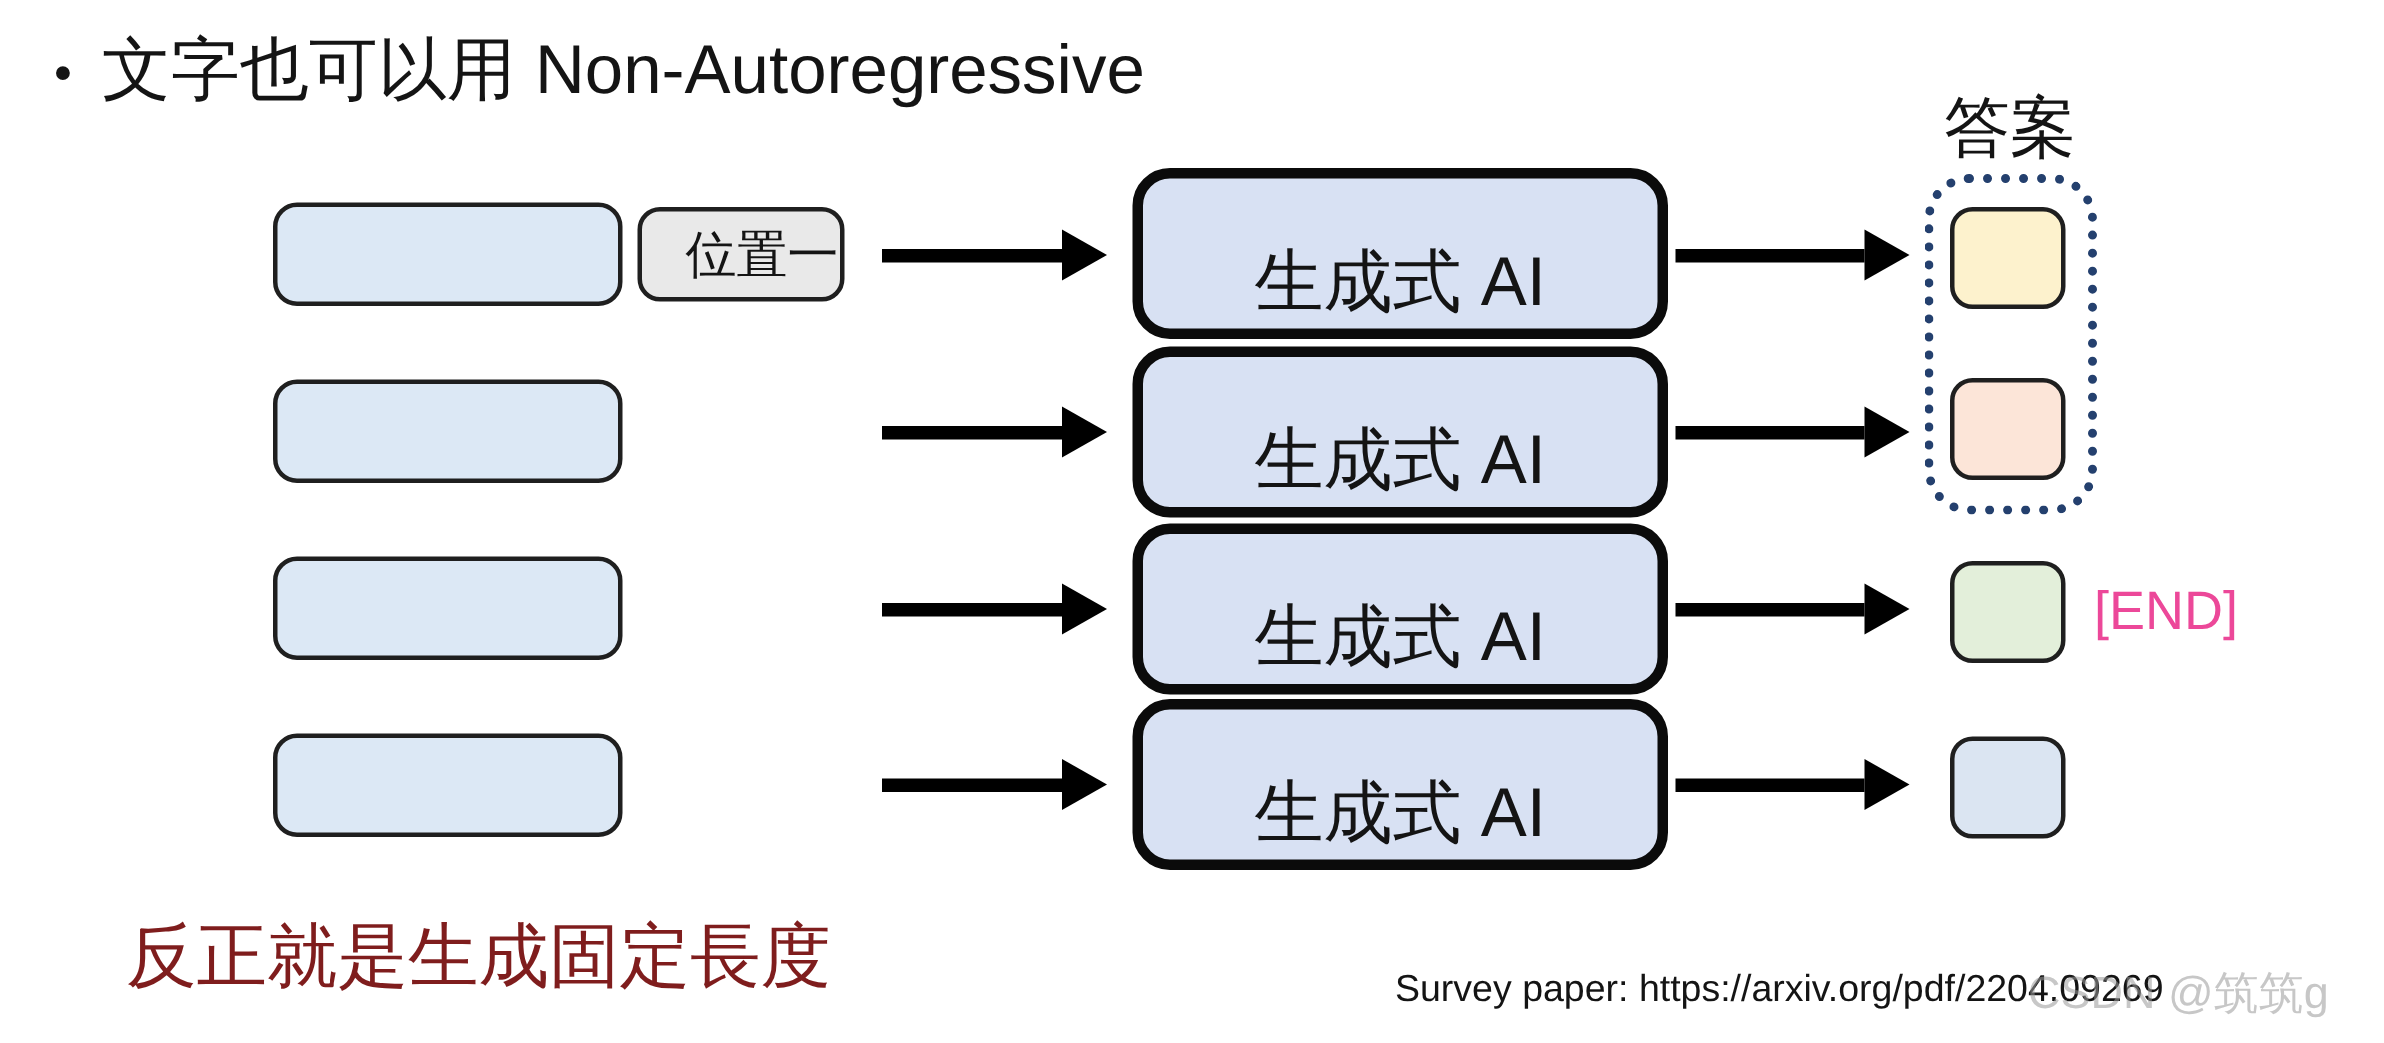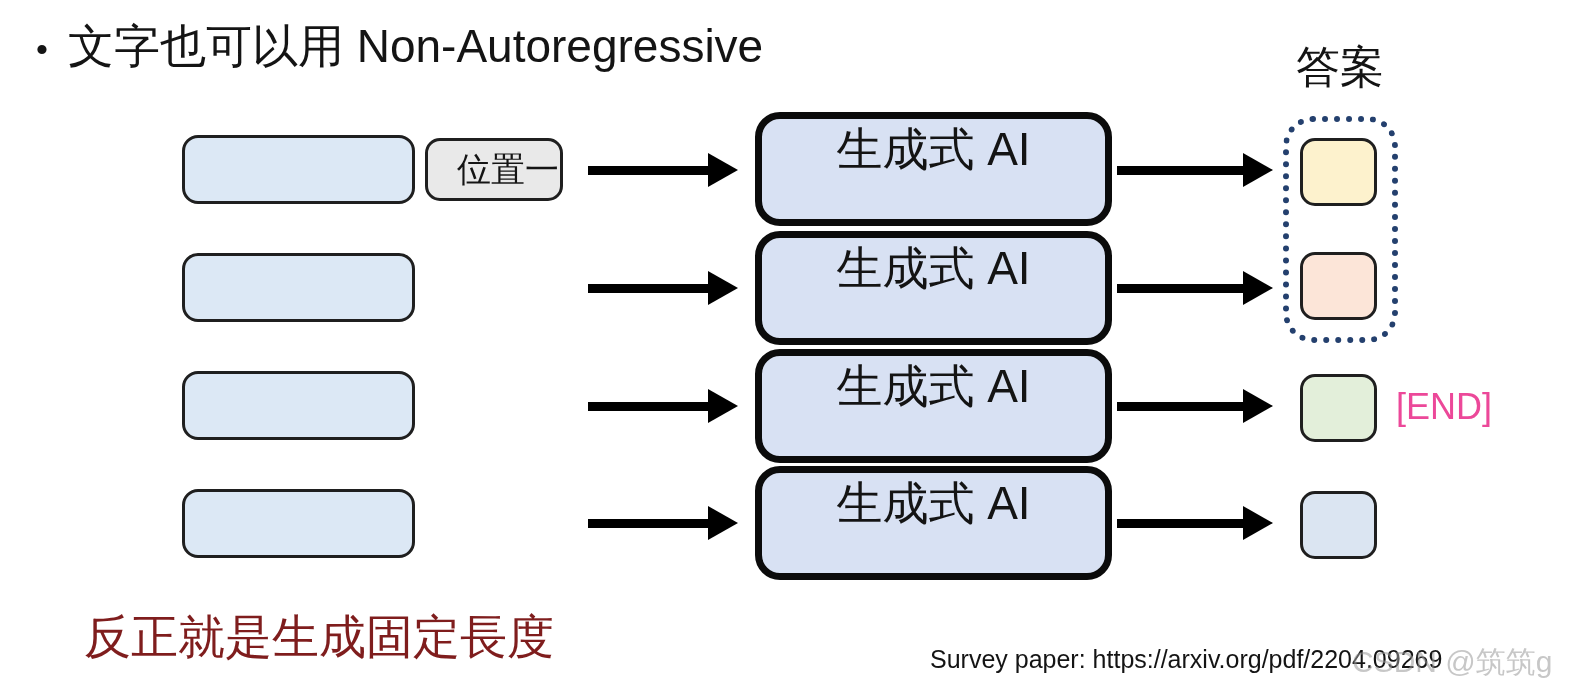--- a/index.html
+++ b/index.html
@@ -45,39 +45,39 @@
     display: flex; align-items: center; justify-content: center;
     font-size: 34px; color: #141414; padding-left: 28px;
   }
 
   
   .ai-box {
     left: 755px; width: 357px; height: 114px;
     background: #d8e1f3;
     border: 7px solid #0b0b0b;
     border-radius: 25px;
-    display: flex; align-items: flex-start; justify-content: center;
+    display: flex; align-items: flex-end; justify-content: center;
     font-size: 46px; color: #141414;
   }
 
   
   .arrow { display: flex; align-items: center; height: 34px; }
   .arrow .shaft { flex: 1; height: 9px; background: #000000; }
   .arrow .head {
     width: 0; height: 0;
     border-left: 30px solid #000000;
     border-top: 17px solid transparent;
     border-bottom: 17px solid transparent;
   }
   .arrow-left  { left: 588px;  width: 150px; }
   .arrow-right { left: 1117px; width: 156px; }
 
   
   .answer-label {
-    left: 1272px; top: 38px; width: 136px;
+    left: 1272px; top: 56px; width: 136px;
     text-align: center;
     font-size: 44px; color: #141414;
   }
   .answer-group {
     left: 1283px; top: 116px; width: 115px; height: 227px;
     border: 6px dotted #24406e;
     border-radius: 30px;
   }
   .out-box {
     left: 1300px; width: 77px; height: 68px;

